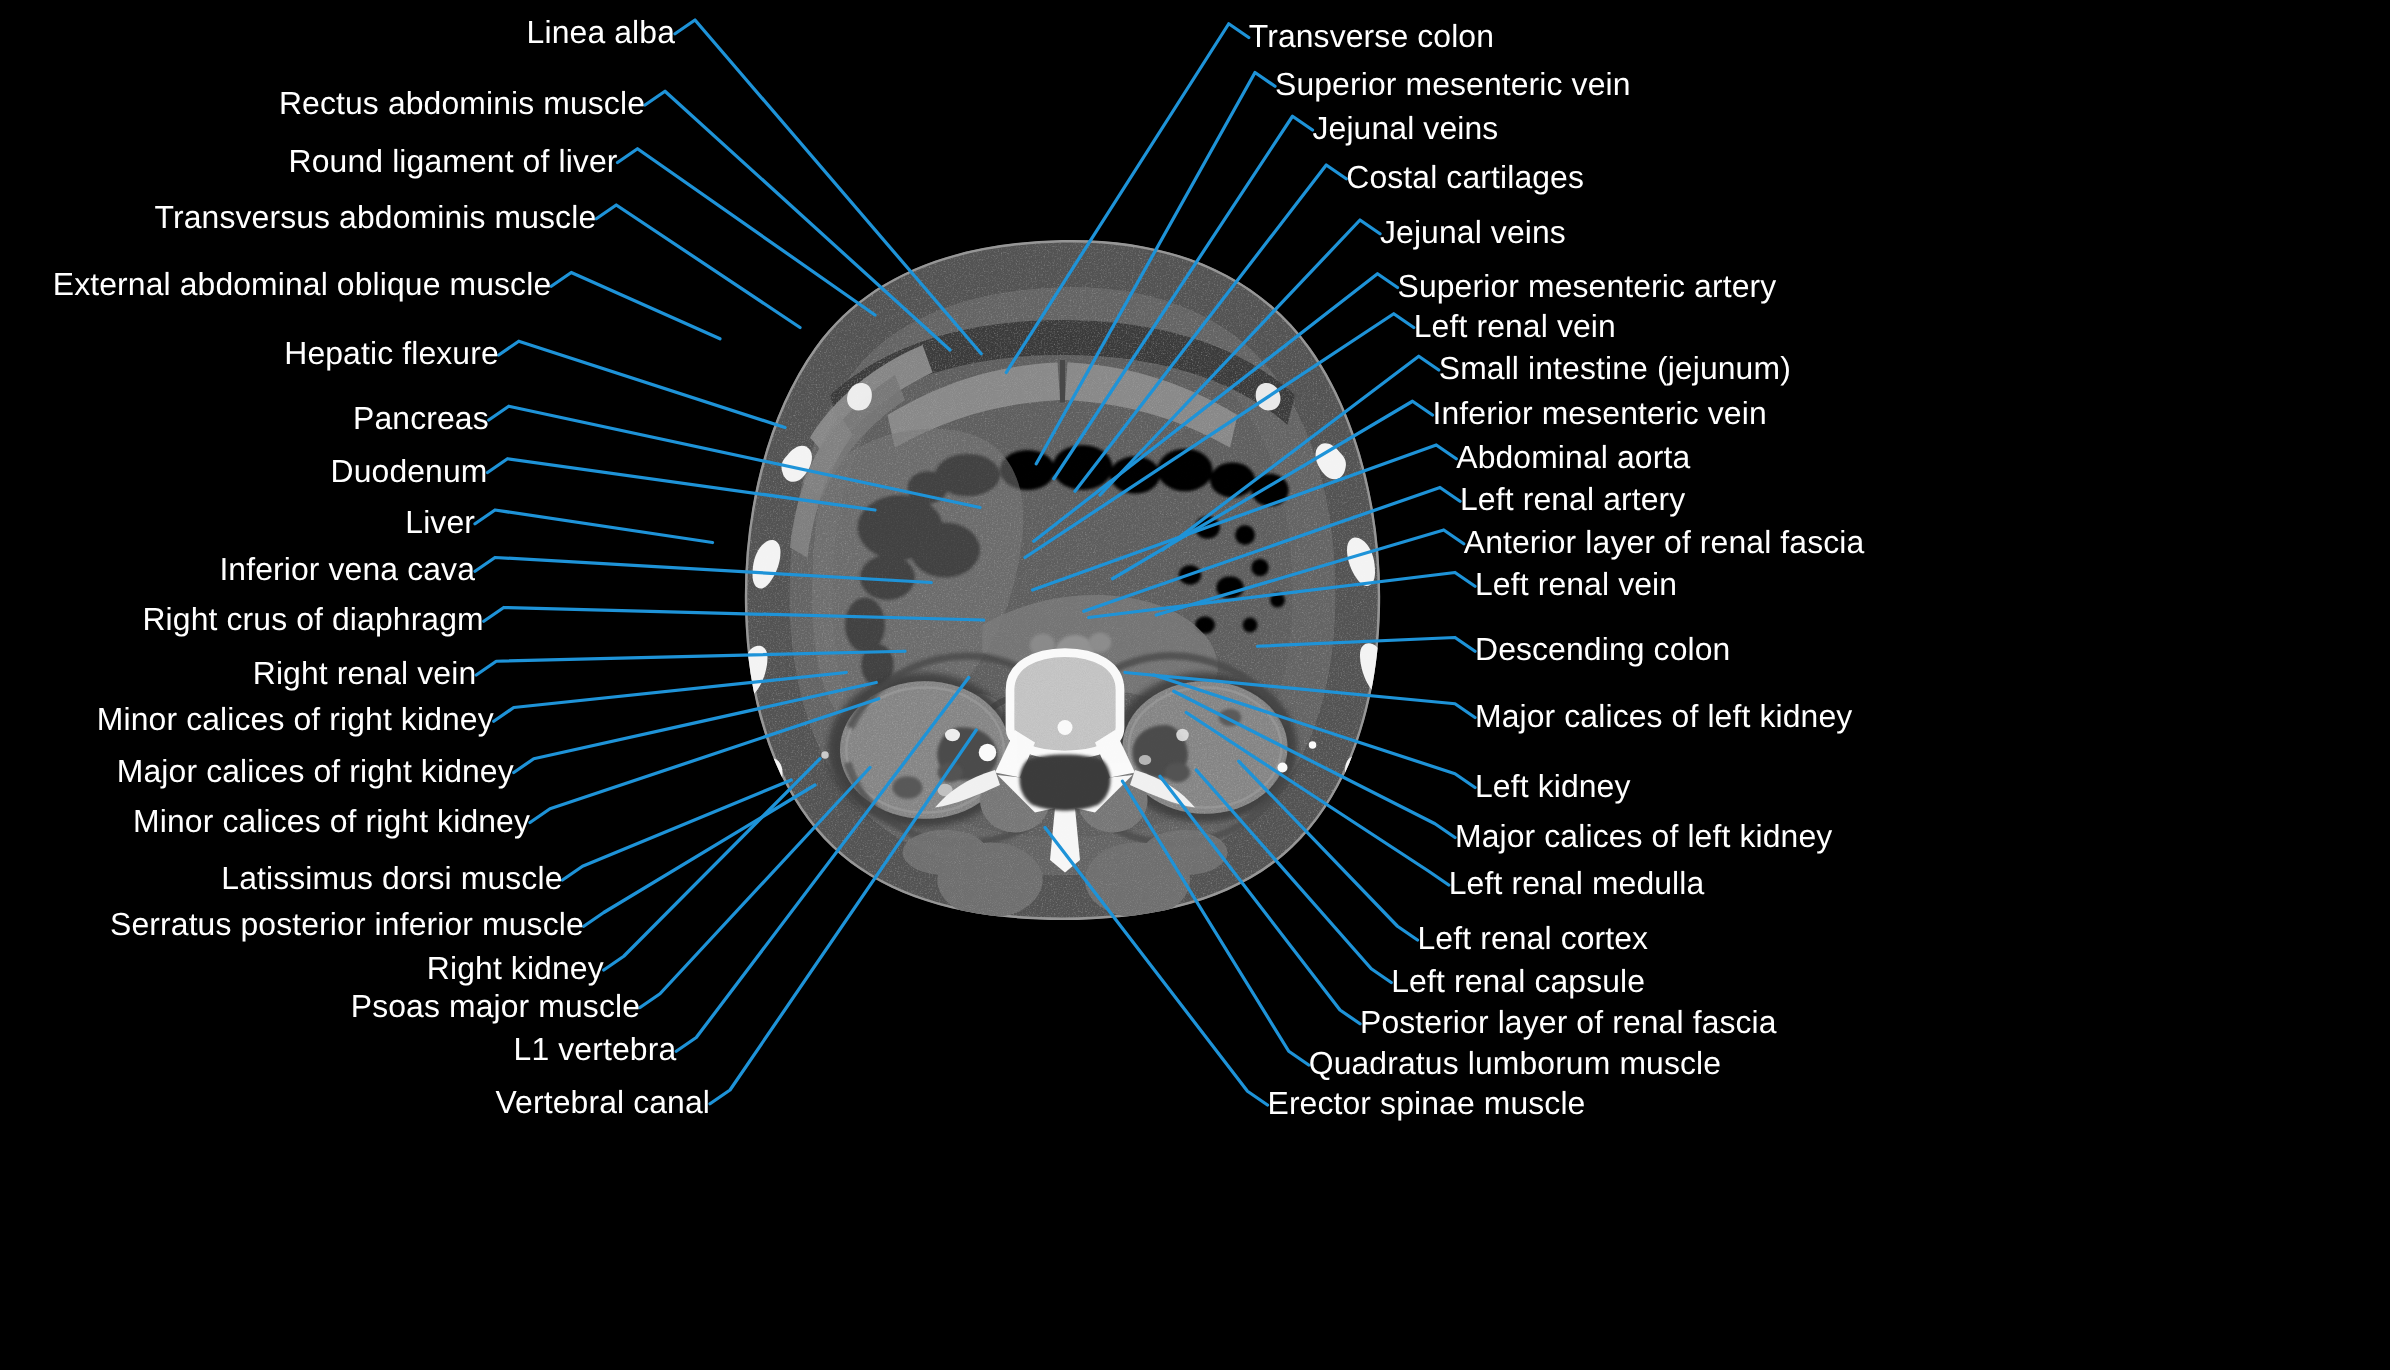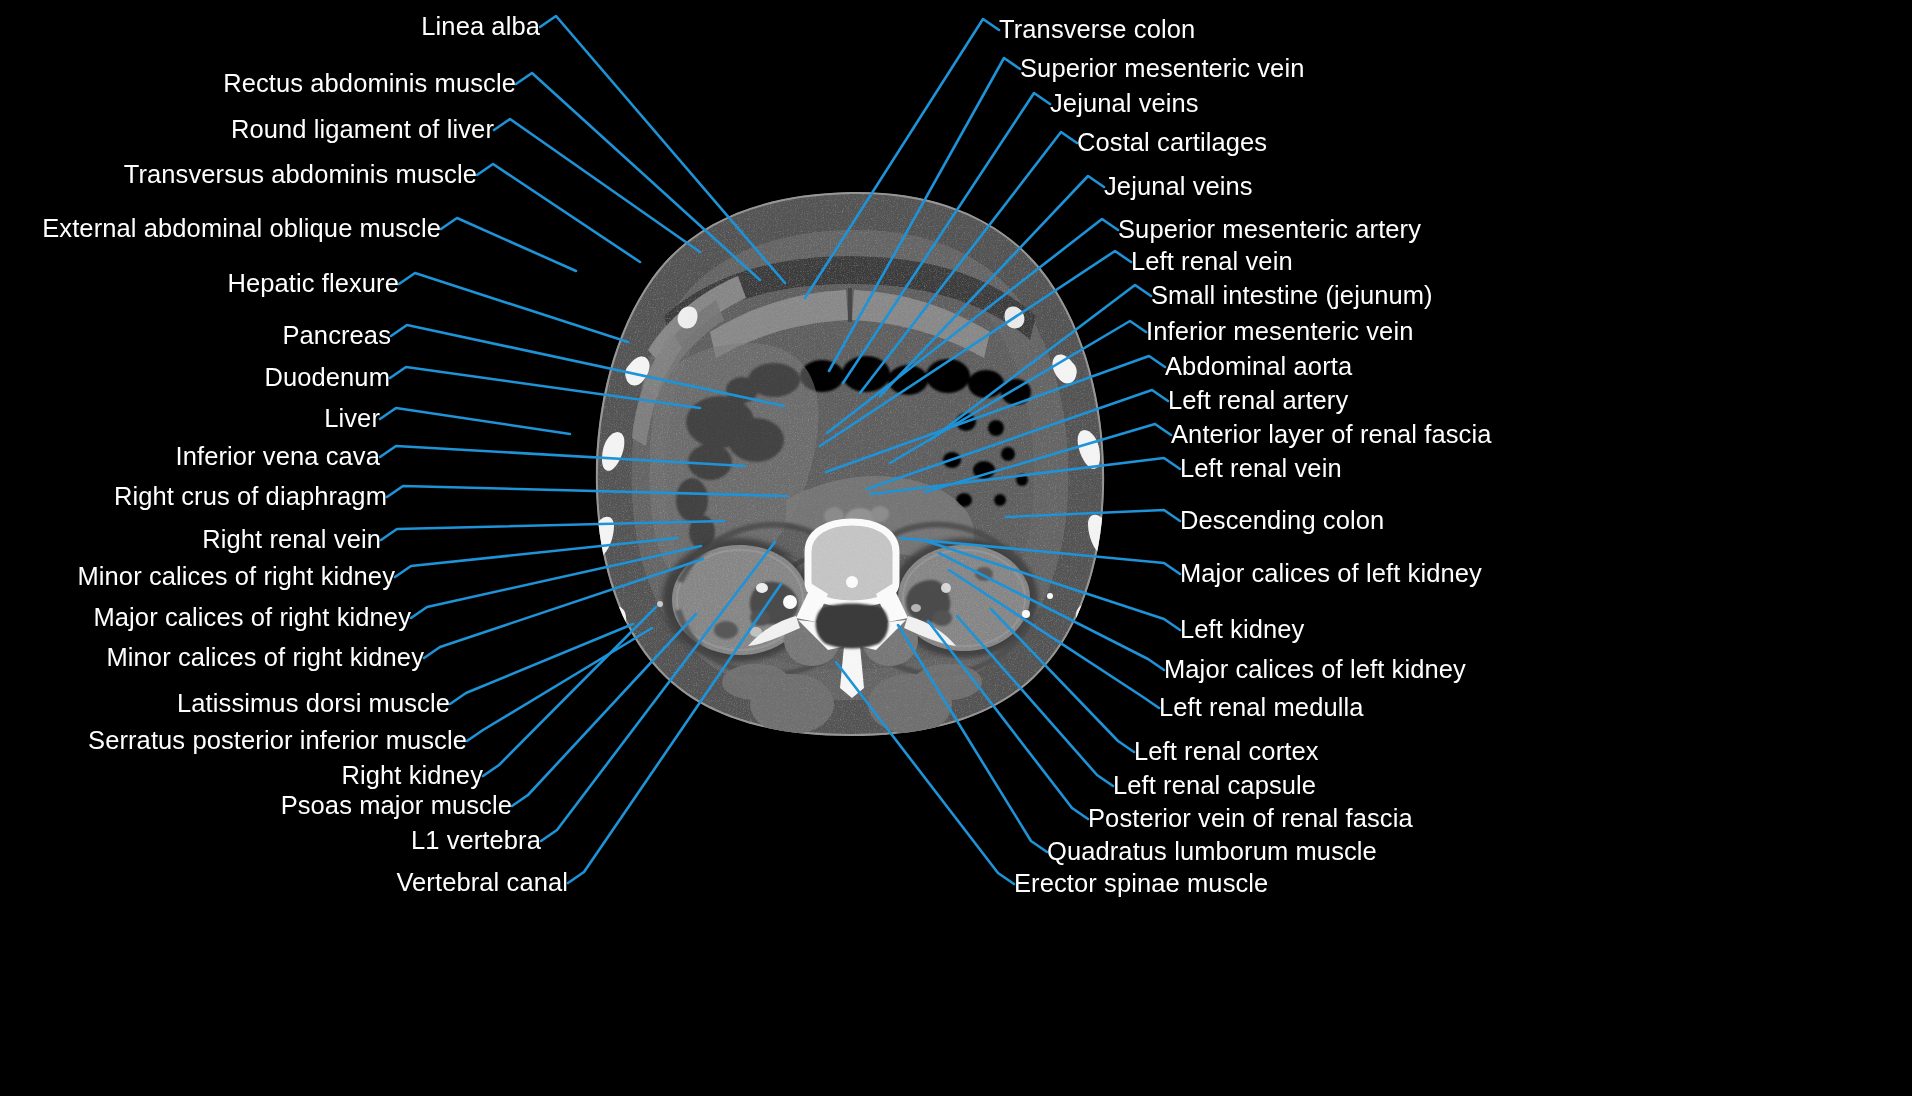--- a/index.html
+++ b/index.html
@@ -344,18 +344,18 @@
       <div class="lbl right" style="left: 1168px; top: 401px;">Left renal artery</div>
       <div class="lbl right" style="left: 1171px; top: 435px;">Anterior layer of renal fascia</div>
       <div class="lbl right" style="left: 1180px; top: 469px;">Left renal vein</div>
       <div class="lbl right" style="left: 1180px; top: 521px;">Descending colon</div>
       <div class="lbl right" style="left: 1180px; top: 574px;">Major calices of left kidney</div>
       <div class="lbl right" style="left: 1180px; top: 630px;">Left kidney</div>
       <div class="lbl right" style="left: 1164px; top: 670px;">Major calices of left kidney</div>
       <div class="lbl right" style="left: 1159px; top: 708px;">Left renal medulla</div>
       <div class="lbl right" style="left: 1134px; top: 752px;">Left renal cortex</div>
       <div class="lbl right" style="left: 1113px; top: 786px;">Left renal capsule</div>
-      <div class="lbl right" style="left: 1088px; top: 819px;">Posterior vein of renal fascia</div>
+      <div class="lbl right" style="left: 1088px; top: 819px;">Posterior layer of renal fascia</div>
       <div class="lbl right" style="left: 1047px; top: 852px;">Quadratus lumborum muscle</div>
       <div class="lbl right" style="left: 1014px; top: 884px;">Erector spinae muscle</div>
     </div>
 
 </div>
 
 </body></html>

